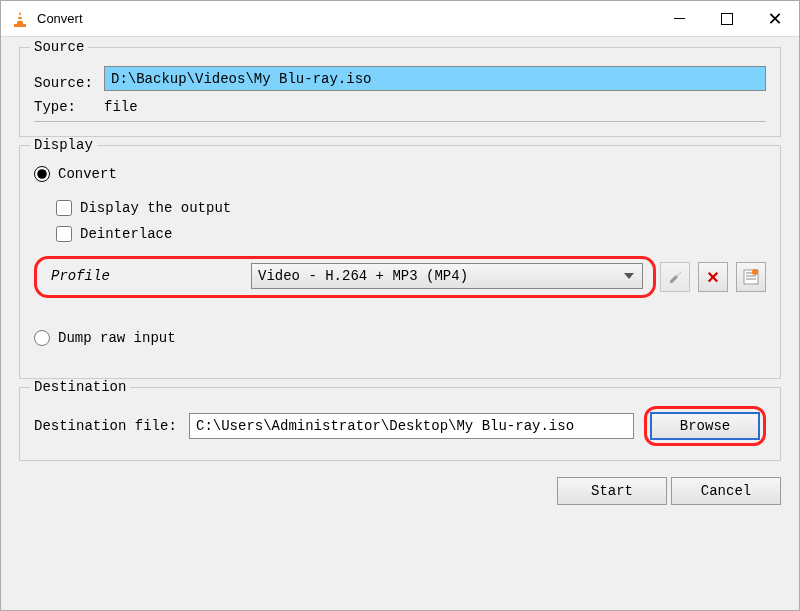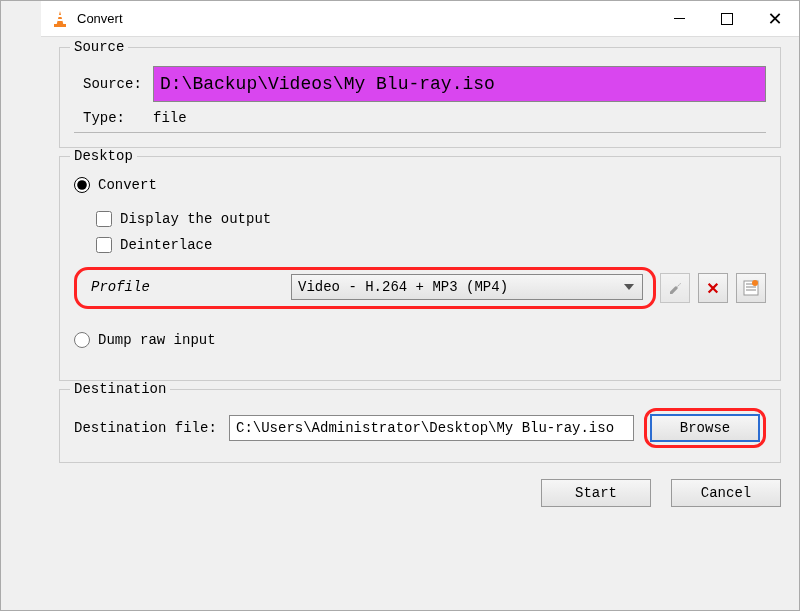--- a/index.html
+++ b/index.html
@@ -11,21 +11,20 @@
   height: 611px;
   overflow: hidden;
 }
 .window {
   width: 800px;
   height: 611px;
   background: #f0f0f0;
   border: 1px solid #aaa;
   display: flex;
   flex-direction: column;
-  padding-left: 40px;
 }
 .titlebar {
   height: 36px;
   background: #fff;
   border-bottom: 1px solid #ddd;
   display: flex;
   align-items: center;
   padding: 0 0 0 10px;
 }
 .app-icon {
@@ -69,38 +68,37 @@
 legend {
   position: absolute;
   top: -9px;
   left: 10px;
   background: #f0f0f0;
   padding: 0 4px;
   font-size: 14px;
 }
 .row {
   display: flex;
-  align-items: center;
+  align-items: flex-end;
   margin-bottom: 6px;
-  margin-left: 9px;
 }
 .label {
   width: 70px;
 }
 .label-wide {
   width: 155px;
 }
 .input-text {
   flex: 1;
-  height: 36px;
+  height: 25px;
   border: 1px solid #888;
-  background: #d946ef;
+  background: #7dd3fc;
   padding: 0 6px;
   font-family: inherit;
-  font-size: 18px;
+  font-size: 14px;
 }
 .divider {
   border: none;
   border-top: 1px solid #b8b8b8;
   margin: 6px 0 0 0;
 }
 .type-row {
   margin-top: 8px;
 }
 .radio-row {
@@ -168,21 +166,21 @@
 .icon-btn {
   width: 30px;
   height: 30px;
   background: linear-gradient(#f6f6f6,#e3e3e3);
   border: 1px solid #aaa;
   display: flex;
   align-items: center;
   justify-content: center;
 }
 .dump-row {
-  margin-top: 23px;
+  margin-top: 32px;
 }
 .dest-row {
   display: flex;
   align-items: center;
 }
 .dest-input {
   flex: 1;
   height: 26px;
   border: 1px solid #888;
   background: #fff;
@@ -201,21 +199,21 @@
   height: 28px;
   background: linear-gradient(#f6f6f6,#e3e3e3);
   border: 2px solid #2b6cd1;
   font-family: inherit;
   font-size: 14px;
   cursor: default;
 }
 .bottom-btns {
   display: flex;
   justify-content: flex-end;
-  gap: 20px;
+  gap: 4px;
   margin-top: 8px;
 }
 .std-btn {
   width: 110px;
   height: 28px;
   background: linear-gradient(#f6f6f6,#e3e3e3);
   border: 1px solid #999;
   font-family: inherit;
   font-size: 14px;
   cursor: default;
@@ -255,21 +253,21 @@
         <input class="input-text" type="text" value="D:\Backup\Videos\My Blu-ray.iso" style="">
       </div>
       <div class="row type-row">
         <span class="label">Type:</span>
         <span>file</span>
       </div>
       <hr class="divider">
     </fieldset>
 
     <fieldset>
-      <legend>Desktop</legend>
+      <legend>Display</legend>
 
       <div class="radio-row">
         <input type="radio" checked="" style="">
         <span>Convert</span>
       </div>
 
       <div class="check-row">
         <input type="checkbox" style="">
         <span>Display the output</span>
       </div>

